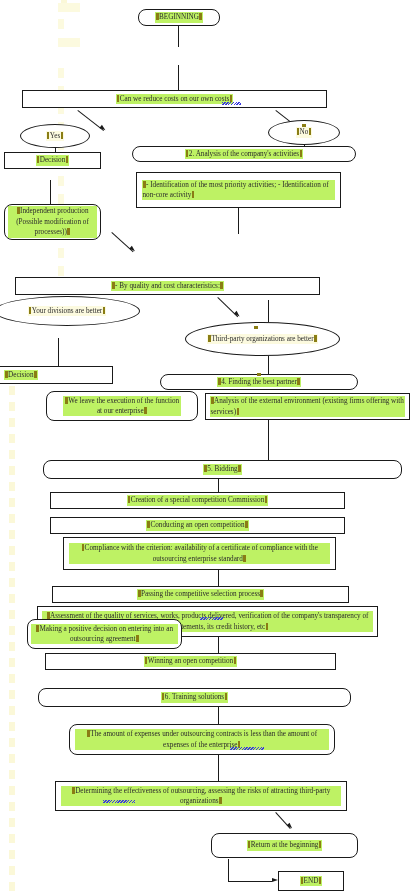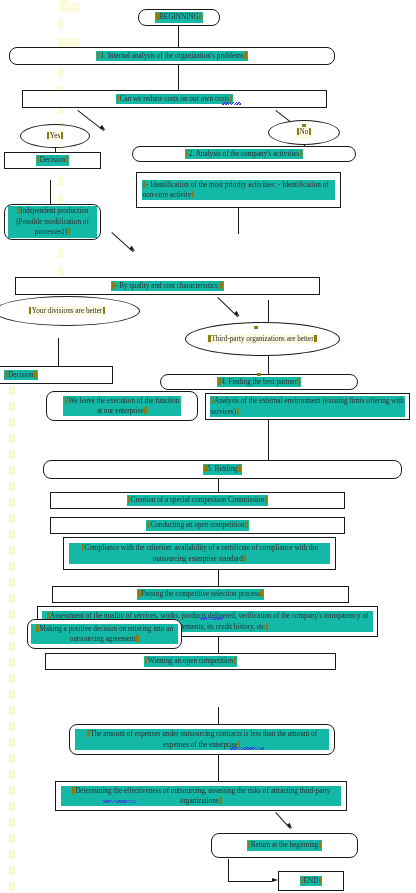--- a/index.html
+++ b/index.html
@@ -51,21 +51,21 @@
     color: #2b2b2b;
     font-size: 7.2px;
     line-height: 1.45;
     padding: 1px 4px;
   }
   .node.round { border-radius: 8px; }
   .node.sharp { border-radius: 0; }
 
   .node .txt {
     display: inline;
-    background: #14b8a6;
+    background: #bef264;
     box-decoration-break: clone;
     -webkit-box-decoration-break: clone;
     padding: 0 0.5px;
   }
   
   .node.brk .txt::before,
   .node.brk .txt::after {
     content: "";
     display: inline-block;
     width: 2.5px;
@@ -181,23 +181,20 @@
   <div class="frag" style="left:58px; top:230px; width:6px; height:10px;"></div>
   <div class="frag" style="left:58px; top:248px; width:6px; height:10px;"></div>
   <div class="frag" style="left:58px; top:266px; width:6px; height:10px;"></div>
 
   <div class="node round brk" style="left:138px; top:9px; width:82px; height:17px;">
     <span class="txt">BEGINNING</span>
   </div>
 
   <div class="vline" style="left:178px; top:26px; height:21px;"></div>
 
-  <div class="node round brk" style="left:9px; top:47px; width:326px; height:18px;">
-    <span class="txt">1. Internal analysis of the organization's problems</span>
-  </div>
 
   <div class="vline" style="left:178px; top:65px; height:25px;"></div>
 
   <div class="node sharp brk" style="left:22px; top:90px; width:305px; height:18px;">
     <span class="txt">Can we reduce costs on our own costs</span>
   </div>
   <div class="squig" style="left:222px; top:102px; width:19px;"></div>
 
   <div class="arrowline" style="left:78px; top:110px; width:33px; transform:rotate(38deg);"></div>
 
@@ -309,20 +306,23 @@
   <div class="node round brk" style="left:27px; top:619px; width:155px; height:30px; padding:2px 3px; z-index:5;">
     <span class="txt">Making a positive decision on entering into an outsourcing agreement</span>
   </div>
 
   <div class="vline" style="left:218px; top:637px; height:16px;"></div>
 
   <div class="node sharp brk" style="left:45px; top:653px; width:291px; height:17px;">
     <span class="txt">Winning an open competition</span>
   </div>
 
+  <div class="node round brk" style="left:38px; top:688px; width:313px; height:19px;">
+    <span class="txt">6. Training solutions</span>
+  </div>
 
   <div class="vline" style="left:218px; top:707px; height:17px;"></div>
 
   <div class="node round brk" style="left:69px; top:724px; width:266px; height:31px; padding:2px 5px;">
     <span class="txt">The amount of expenses under outsourcing contracts is less than the amount of expenses of the enterprise</span>
   </div>
   <div class="squig" style="left:230px; top:747px; width:34px;"></div>
 
   <div class="vline" style="left:218px; top:755px; height:26px;"></div>
 

